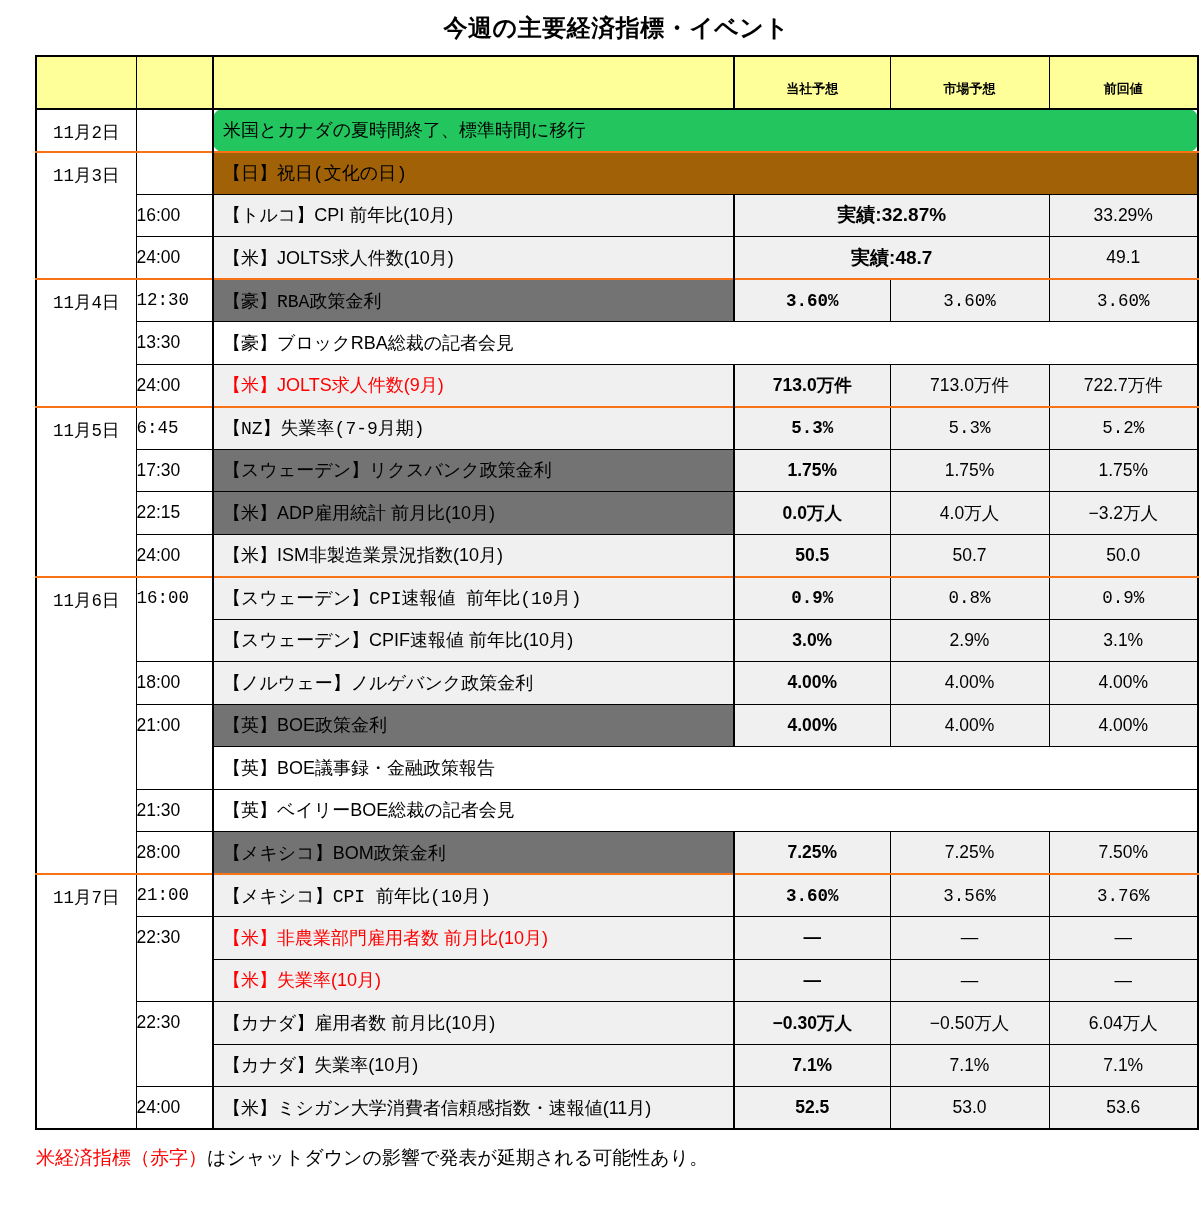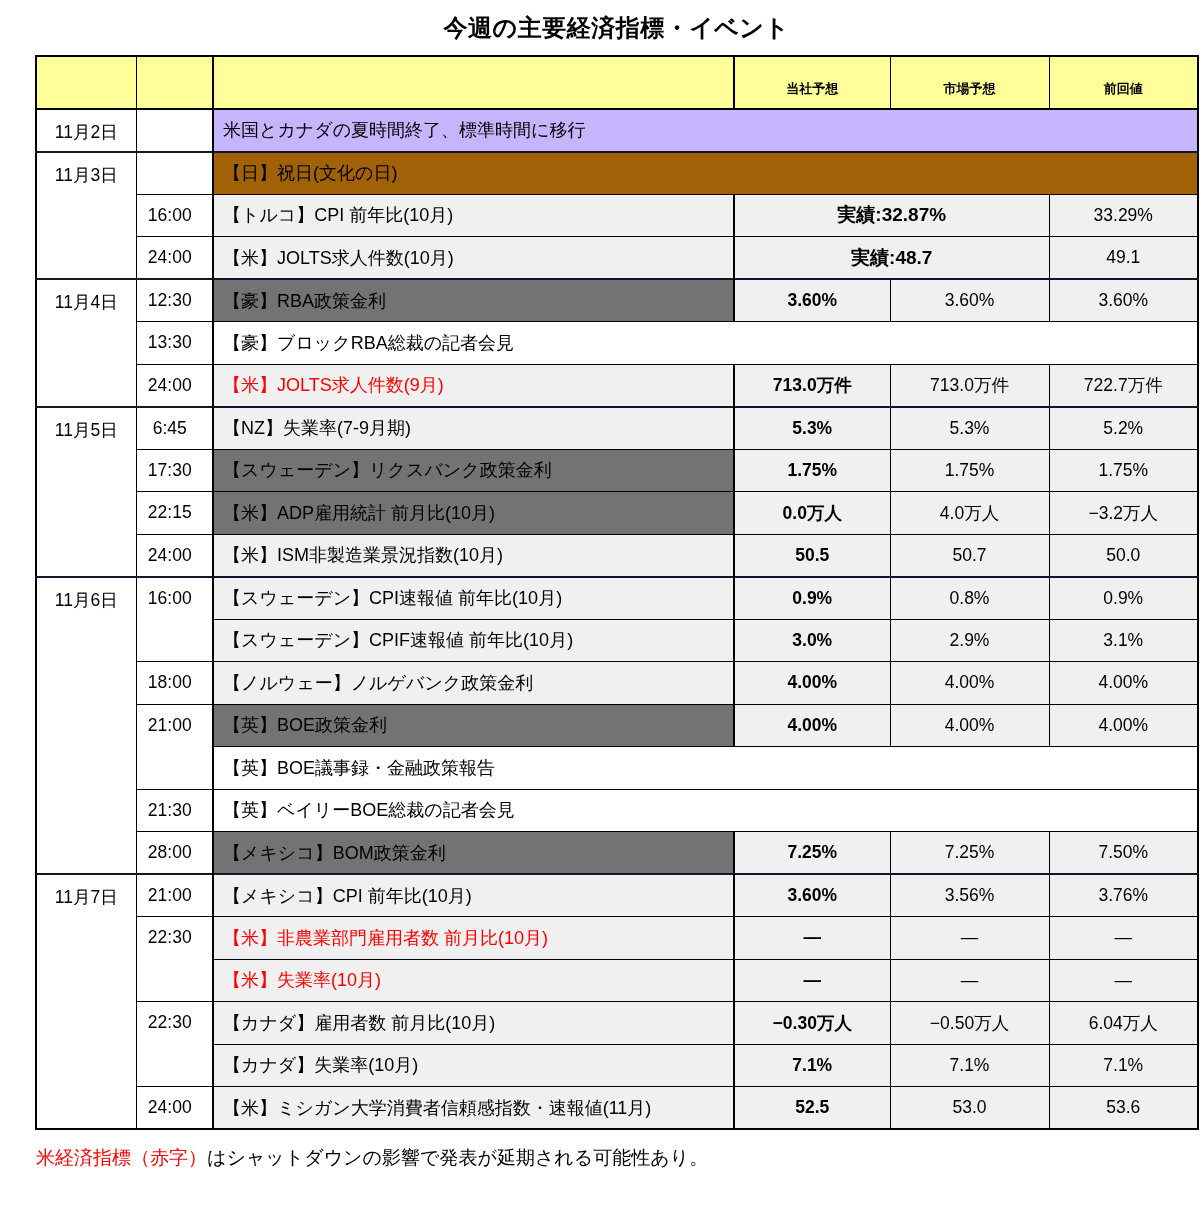--- a/index.html
+++ b/index.html
@@ -35,49 +35,49 @@
   .cal thead th {
     background: #FFFF99;
     font-size: 13px;
     font-weight: bold;
     text-align: center;
     vertical-align: bottom;
     padding-bottom: 10px;
     border-bottom: 2px solid #000;
   }
   .cal tbody tr { height: 42.5px; }
-  tr.gs > td, tr.gs > th { border-top: 2px solid #0f172a; }
+  tr.gs > td, tr.gs > th { border-top: 2px solid #f97316; font-family: Liberation Mono, monospace; }
   td.date {
     text-align: center;
     vertical-align: top;
     padding-top: 10px;
     font-size: 17.5px;
   }
   td.time {
-    text-align: center;
+    text-align: left;
     vertical-align: top;
     padding: 10px 9px 0 0;
     font-size: 17.5px;
   }
   td.event {
     text-align: left;
     vertical-align: middle;
     padding-left: 9px;
     font-size: 18px;
   }
   td.val {
     text-align: center;
     vertical-align: middle;
     font-size: 17.5px;
   }
   td.actual { font-size: 19px; }
   .bold { font-weight: bold; }
   .red { color: #FF0000; }
   .bl2 { border-left: 2px solid #000 !important; }
-  .bg-blue   { background: #c4b5fd; }
+  .bg-blue   { background: #22c55e; border-radius: 10px; }
   .bg-peach  { background: #a16207; }
   .bg-orange { background: #737373; margin-left: 20px; }
   .bg-gray   { background: #F0F0F0; }
   .bg-white  { background: #FFFFFF; }
   p.note {
     margin: 15px 0 0 20px;
     font-size: 19px;
   }
   p.note + p.note { margin-top: 17px; }
 </style>

